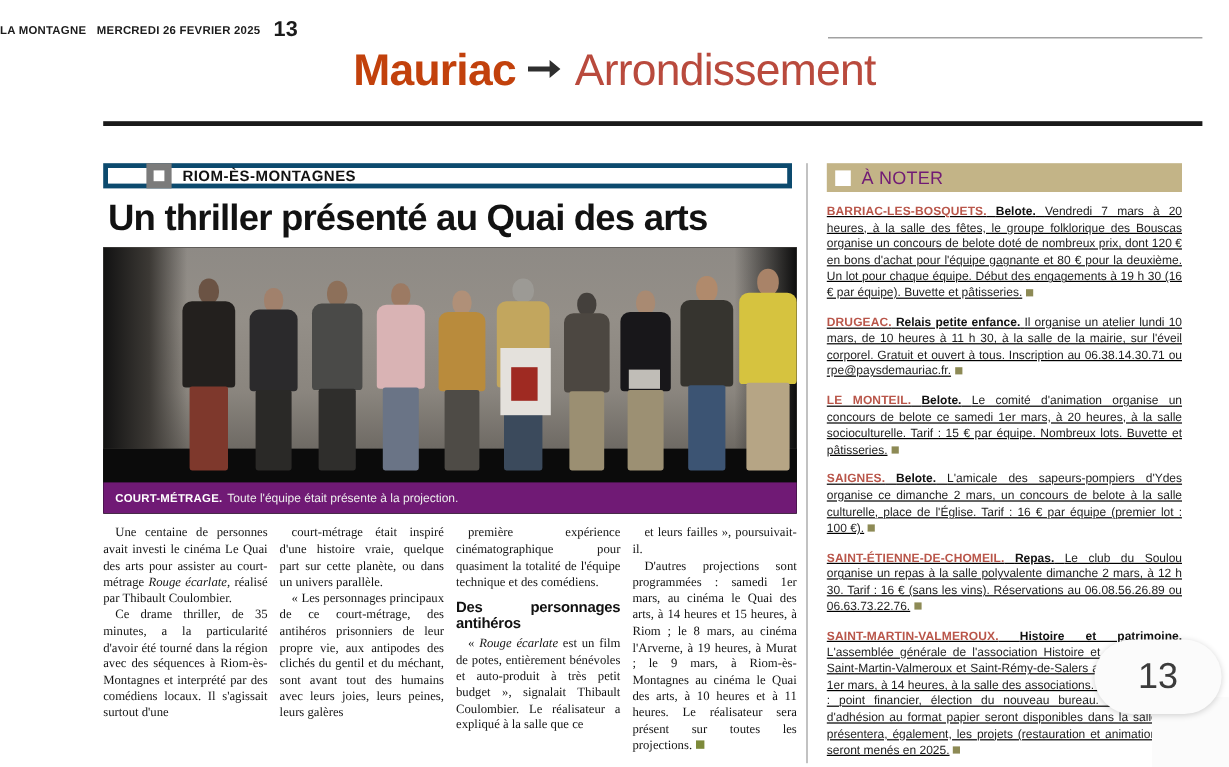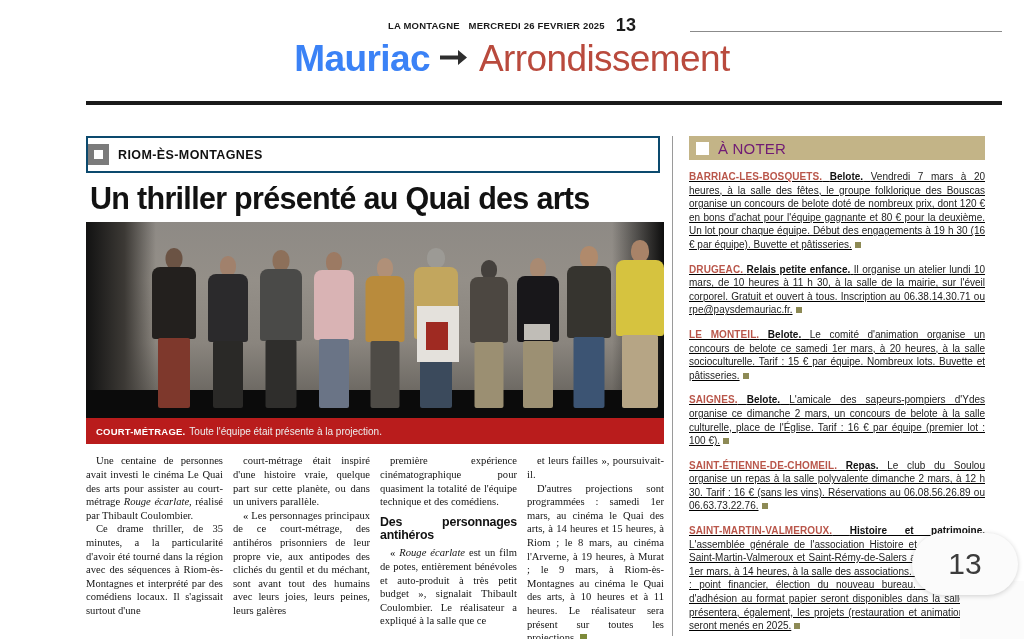--- a/index.html
+++ b/index.html
@@ -24,21 +24,21 @@
 
   
   .slug-row {
     position: absolute;
     top: 9px;
     left: 0;
     width: 1024px;
     height: 22px;
     display: flex;
     align-items: flex-end;
-    justify-content: center;
+    justify-content: flex-start;
   }
   .slug-text {
     font-family: "Liberation Sans", sans-serif;
     font-weight: bold;
     font-size: 9.5px;
     letter-spacing: .2px;
     color: #1b1b1b;
     white-space: nowrap;
   }
   .slug-paper { font-weight: bold; }
@@ -66,21 +66,21 @@
     top: 38px;
     left: 0;
     width: 1024px;
     text-align: center;
     white-space: nowrap;
   }
   .mh-main {
     font-family: "Liberation Sans", sans-serif;
     font-weight: bold;
     font-size: 37px;
-    color: #3b82f6;
+    color: #c2410c;
     letter-spacing: -0.6px;
   }
   .mh-arrow {
     display: inline-block;
     vertical-align: 3px;
     margin: 0 7px 0 4px;
     color: #2e2e2e;
   }
   .mh-sub {
     font-family: "Liberation Sans", sans-serif;
@@ -119,25 +119,26 @@
     height: 500px;
   }
   .aside-col {
     width: 312px;
     padding-left: 16px;
     position: relative;
   }
 
   
   .kicker-box {
-    border: 2px solid #0c4a6e;
-    height: 37px;
+    border: 4px solid #0c4a6e;
+    height: 21px;
     display: flex;
     align-items: center;
     width: 100%;
+    padding-left: 32px;
   }
   .kicker-sq {
     width: 21px;
     height: 21px;
     background: #7b7b7b;
     display: flex;
     align-items: center;
     justify-content: center;
     flex: none;
   }
@@ -213,21 +214,21 @@
   }
   .p .legs {
     position: absolute; left: 50%; transform: translateX(-50%);
     border-radius: 2px;
   }
 
   .caption-bar {
     position: absolute;
     left: 0; right: 0; bottom: 0;
     height: 26px;
-    background: #b91c1c;
+    background: #701a75;
     display: flex;
     align-items: center;
     padding-left: 10px;
   }
   .cap-kicker {
     font-family: "Liberation Sans", sans-serif;
     font-weight: bold;
     font-size: 9.5px;
     color: #fff;
     letter-spacing: .2px;

